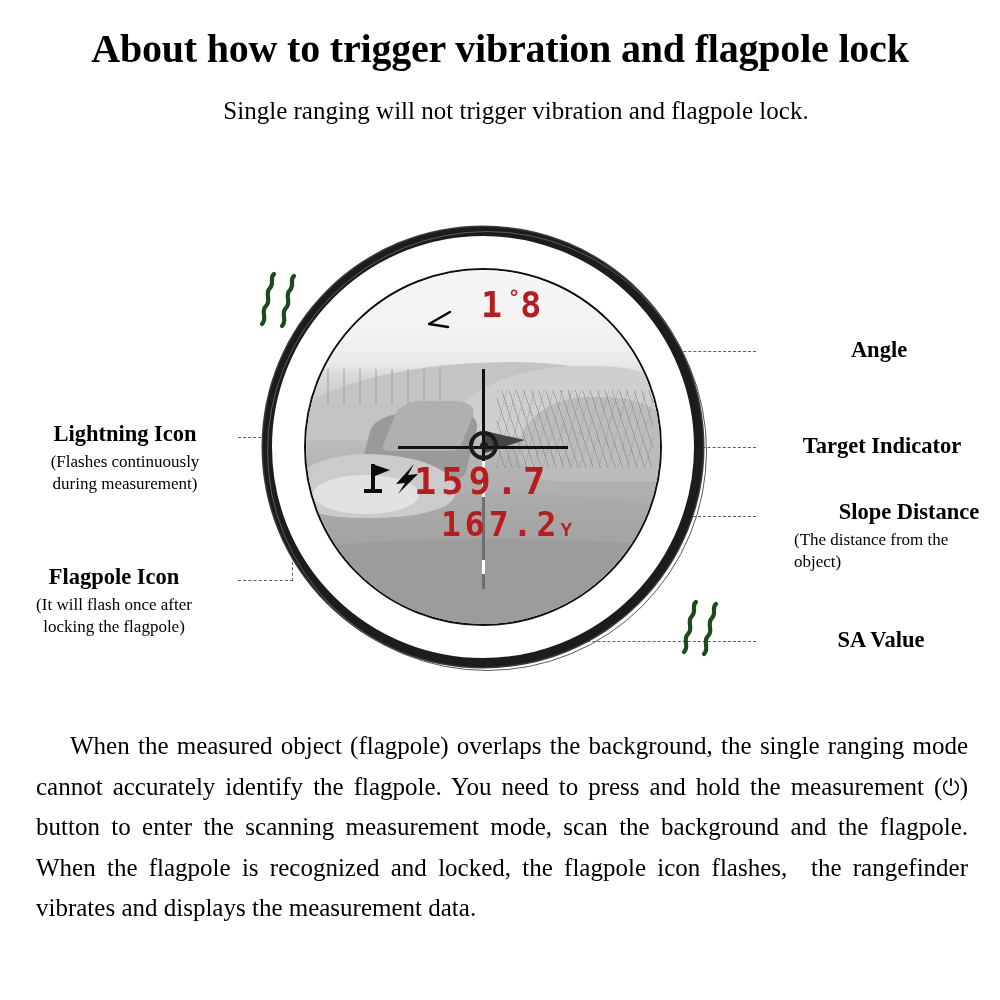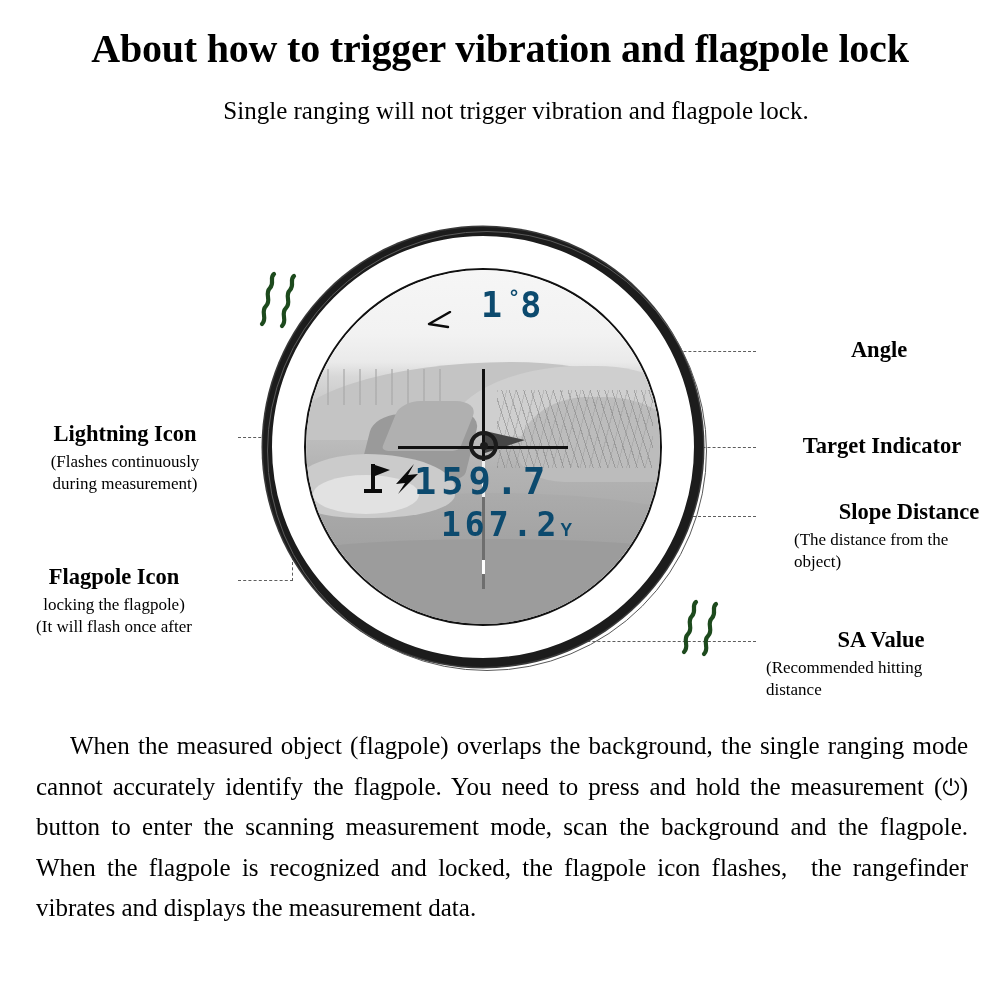--- a/index.html
+++ b/index.html
@@ -257,21 +257,21 @@
     border-left: 40px solid #454545;
     border-top: 9px solid transparent;
     border-bottom: 13px solid transparent;
   }
 
   
   .lcd {
     position: absolute;
     font-family: "DejaVu Sans Mono", "Liberation Mono", monospace;
     font-weight: bold;
-    color: #0c4a6e;
+    color: #b91c1c;
     letter-spacing: 4px;
     white-space: nowrap;
     text-align: center;
   }
   #lcd-angle {
     left: 175px;
     top: 15px;
     font-size: 35px;
     letter-spacing: 6px;
   }
@@ -474,22 +474,22 @@
   <div class="lbl">Lightning Icon</div>
   <div class="desc">
     <div>(Flashes continuously</div>
     <div>during measurement)</div>
   </div>
 </div>
 
 <div class="callout left" style="left:1px; top:565px; width:226px;">
   <div class="lbl">Flagpole Icon</div>
   <div class="desc">
+    <div>(It will flash once after</div>
     <div>locking the flagpole)</div>
-    <div>(It will flash once after</div>
   </div>
 </div>
 
 <div class="callout right" style="left:764px; top:338px; width:230px;">
   <div class="lbl">Angle</div>
 </div>
 
 <div class="callout right" style="left:764px; top:434px; width:236px;">
   <div class="lbl">Target Indicator</div>
 </div>
@@ -497,19 +497,15 @@
 <div class="callout right" style="left:766px; top:500px; width:230px;margin-left:28px;">
   <div class="lbl">Slope Distance</div>
   <div class="desc">
     <div>(The distance from the</div>
     <div>object)</div>
   </div>
 </div>
 
 <div class="callout right" style="left:766px; top:628px; width:230px;">
   <div class="lbl">SA Value</div>
-  <div class="desc">
-    <div>(Recommended hitting</div>
-    <div>distance</div>
-  </div>
 </div>
 
 <div id="paragraph"><span>When the measured object (flagpole) overlaps the background, the single ranging mode cannot accurately identify the flagpole. You need to press and hold the measurement (</span><span class="pwr">⏻</span><span>) button to enter the scanning measurement mode, scan the background and the flagpole. When the flagpole is recognized and locked, the flagpole icon flashes,  the rangefinder vibrates and displays the measurement data.</span></div>
 
 </body></html>

